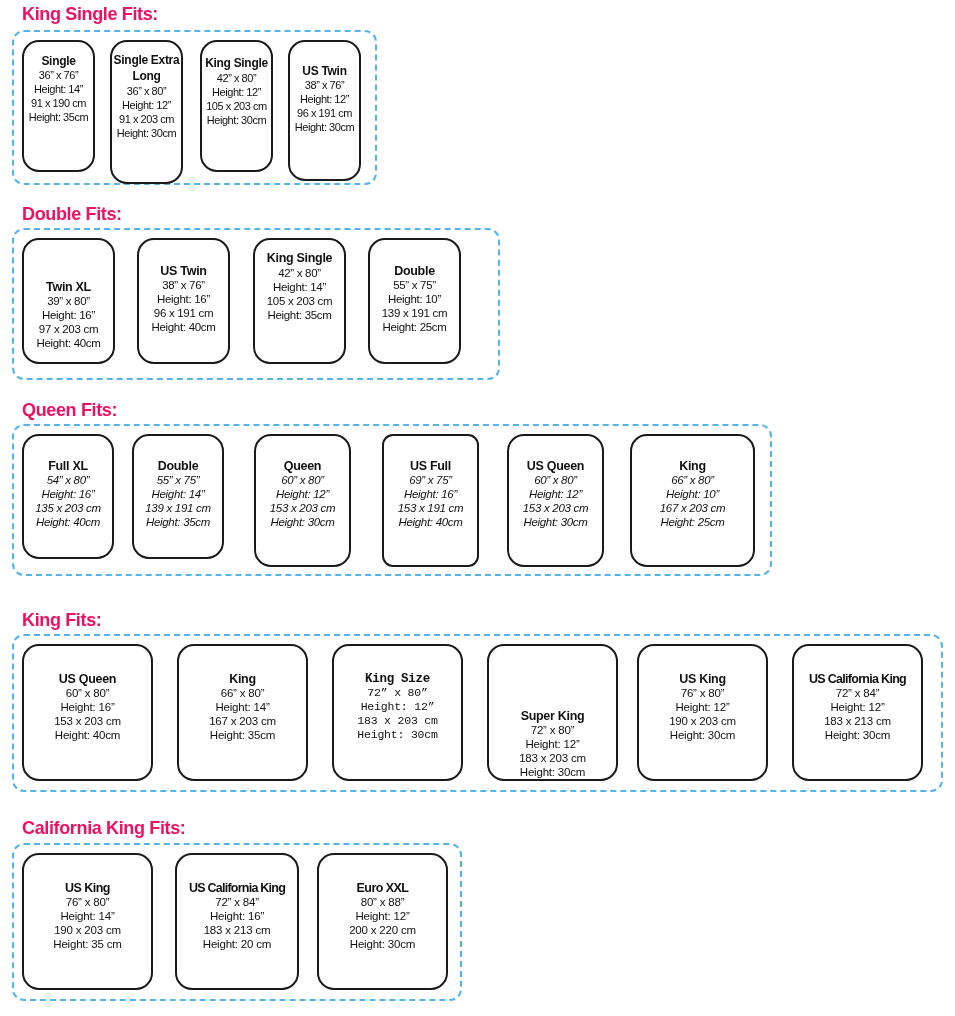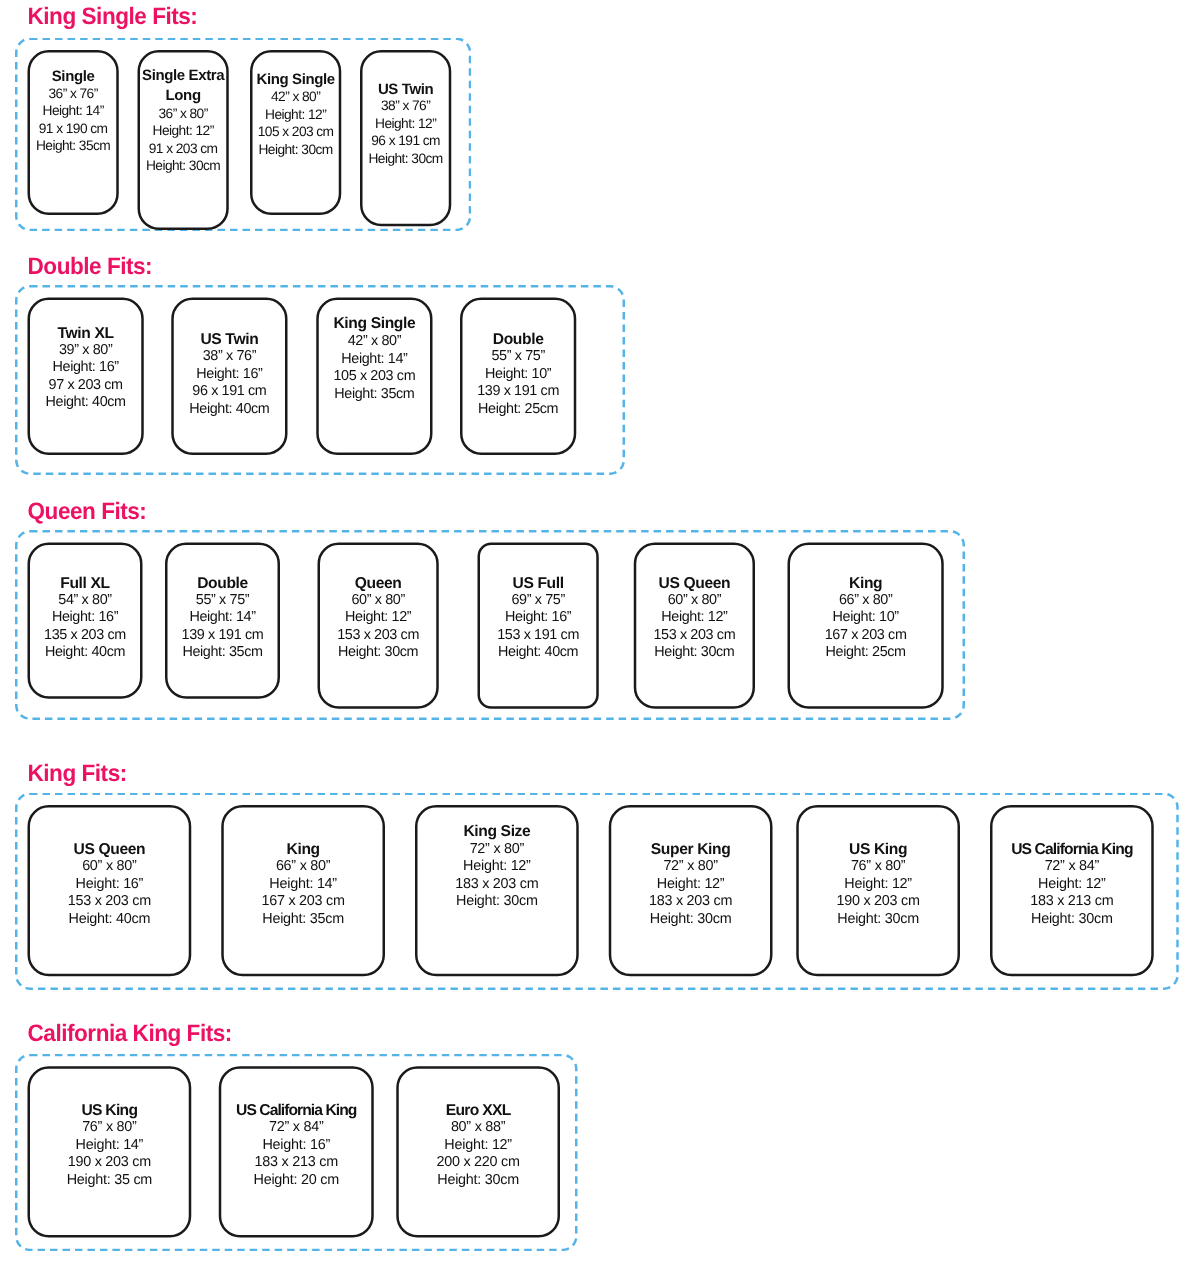--- a/index.html
+++ b/index.html
@@ -74,21 +74,21 @@
   }
 
   
   .card-title.wrap { white-space: normal; }
 
   
   .sec1 .card-title { font-size: 12px; }
   .sec1 .card-line  { font-size: 11px; letter-spacing: -0.45px; }
 
   .sec2 .card-line  { font-size: 11.5px; letter-spacing: -0.3px; }
-  .sec3 .card-line  { font-size: 11.5px; letter-spacing: -0.3px; }
+  .sec3 .card-line  { font-size: 11.5px; letter-spacing: -0.3px; font-style: italic; }
 
   .sec5 .card-title { font-size: 12.5px; letter-spacing: -0.55px; }
 </style>
 </head>
 <body>
 
 <div class="page">
 
   <div>
     <div class="section-title" style="position:absolute; left:22px; top:4px;">King Single Fits:</div>
@@ -136,21 +136,21 @@
       </div>
     </div>
   </div>
 
   <div>
     <div class="section-title" style="position:absolute; left:22px; top:204px;">Double Fits:</div>
 
     <div class="group-box sec2" style="position:absolute; left:12px; top:228px; width:488px; height:152px;">
 
       <div class="card" style="left:8px; top:8px; width:93px; height:126px;">
-        <div class="card-inner" style="padding-top:19px;">
+        <div class="card-inner" style="padding-top:40px;">
           <div class="card-title">Twin XL</div>
           <div class="card-line">39” x 80”</div>
           <div class="card-line">Height: 16”</div>
           <div class="card-line">97 x 203 cm</div>
           <div class="card-line">Height: 40cm</div>
         </div>
       </div>
 
       <div class="card" style="left:123px; top:8px; width:93px; height:126px;">
         <div class="card-inner" style="padding-top:24px;">
@@ -270,30 +270,30 @@
         <div class="card-inner" style="padding-top:26px;">
           <div class="card-title">King</div>
           <div class="card-line">66” x 80”</div>
           <div class="card-line">Height: 14”</div>
           <div class="card-line">167 x 203 cm</div>
           <div class="card-line">Height: 35cm</div>
         </div>
       </div>
 
       <div class="card" style="left:318px; top:8px; width:131px; height:137px;">
-        <div class="card-inner" style="padding-top:12px;">
+        <div class="card-inner" style="padding-top:26px;font-family:Liberation Mono, monospace;">
           <div class="card-title">King Size</div>
           <div class="card-line">72” x 80”</div>
           <div class="card-line">Height: 12”</div>
           <div class="card-line">183 x 203 cm</div>
           <div class="card-line">Height: 30cm</div>
         </div>
       </div>
 
-      <div class="card" style="left:473px; top:8px; width:131px; height:137px;">
+      <div class="card" style="left:473px; top:8px; width:131px; height:137px;justify-content:flex-end;">
         <div class="card-inner" style="padding-top:26px;">
           <div class="card-title">Super King</div>
           <div class="card-line">72” x 80”</div>
           <div class="card-line">Height: 12”</div>
           <div class="card-line">183 x 203 cm</div>
           <div class="card-line">Height: 30cm</div>
         </div>
       </div>
 
       <div class="card" style="left:623px; top:8px; width:131px; height:137px;">

